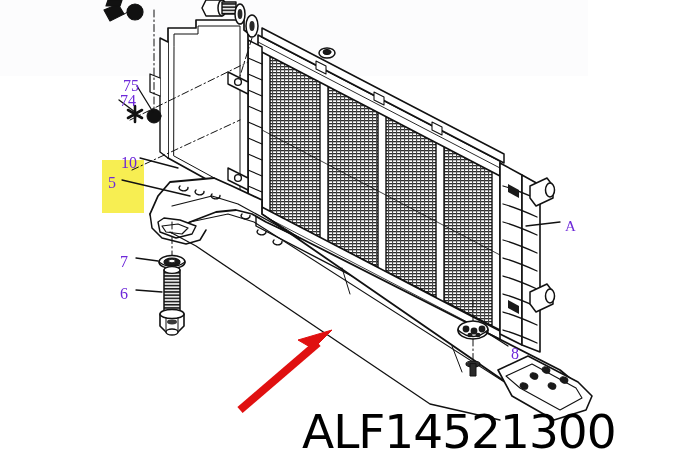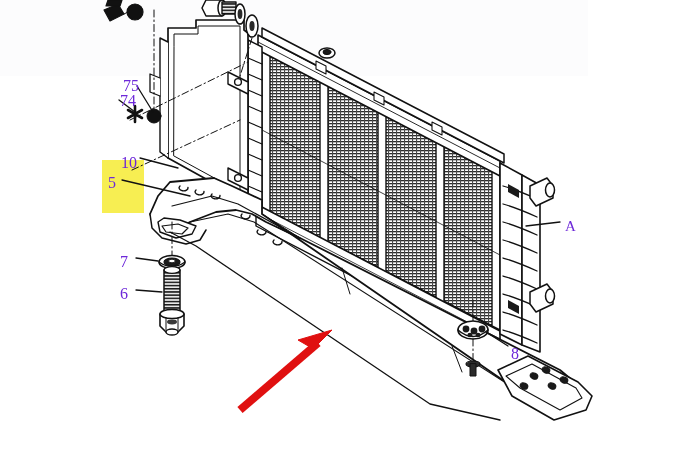--- a/index.html
+++ b/index.html
@@ -312,14 +312,15 @@
 
   <div class="lbl lbl-num" style="left:104px;top:93px;margin-left:16px;">74</div>
   <div class="lbl lbl-num" style="left:123px;top:78px;">75</div>
   <div class="lbl lbl-num" style="left:121px;top:155px;text-align:right;">10</div>
   <div class="lbl lbl-num" style="left:108px;top:175px;">5</div>
   <div class="lbl lbl-num" style="left:120px;top:254px;">7</div>
   <div class="lbl lbl-num" style="left:120px;top:286px;">6</div>
   <div class="lbl lbl-num" style="left:511px;top:346px;">8</div>
   <div class="lbl lbl-alpha" style="left:565px;top:219px;">A</div>
 
+  <div id="partno">ALF14521300</div>
 
 </div>
 
 </body></html>

